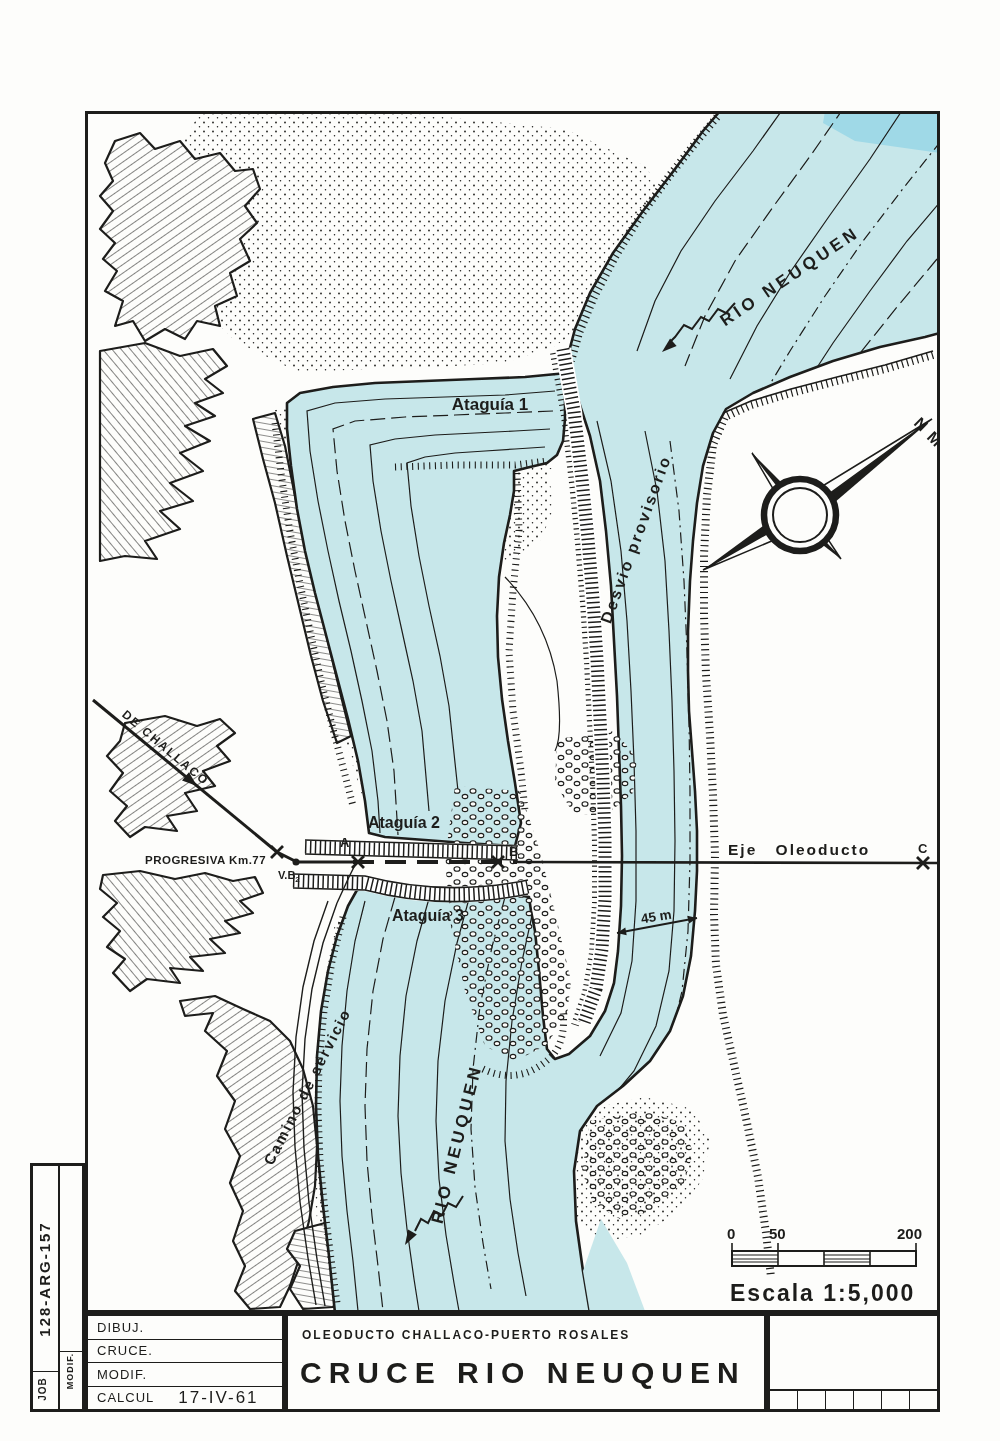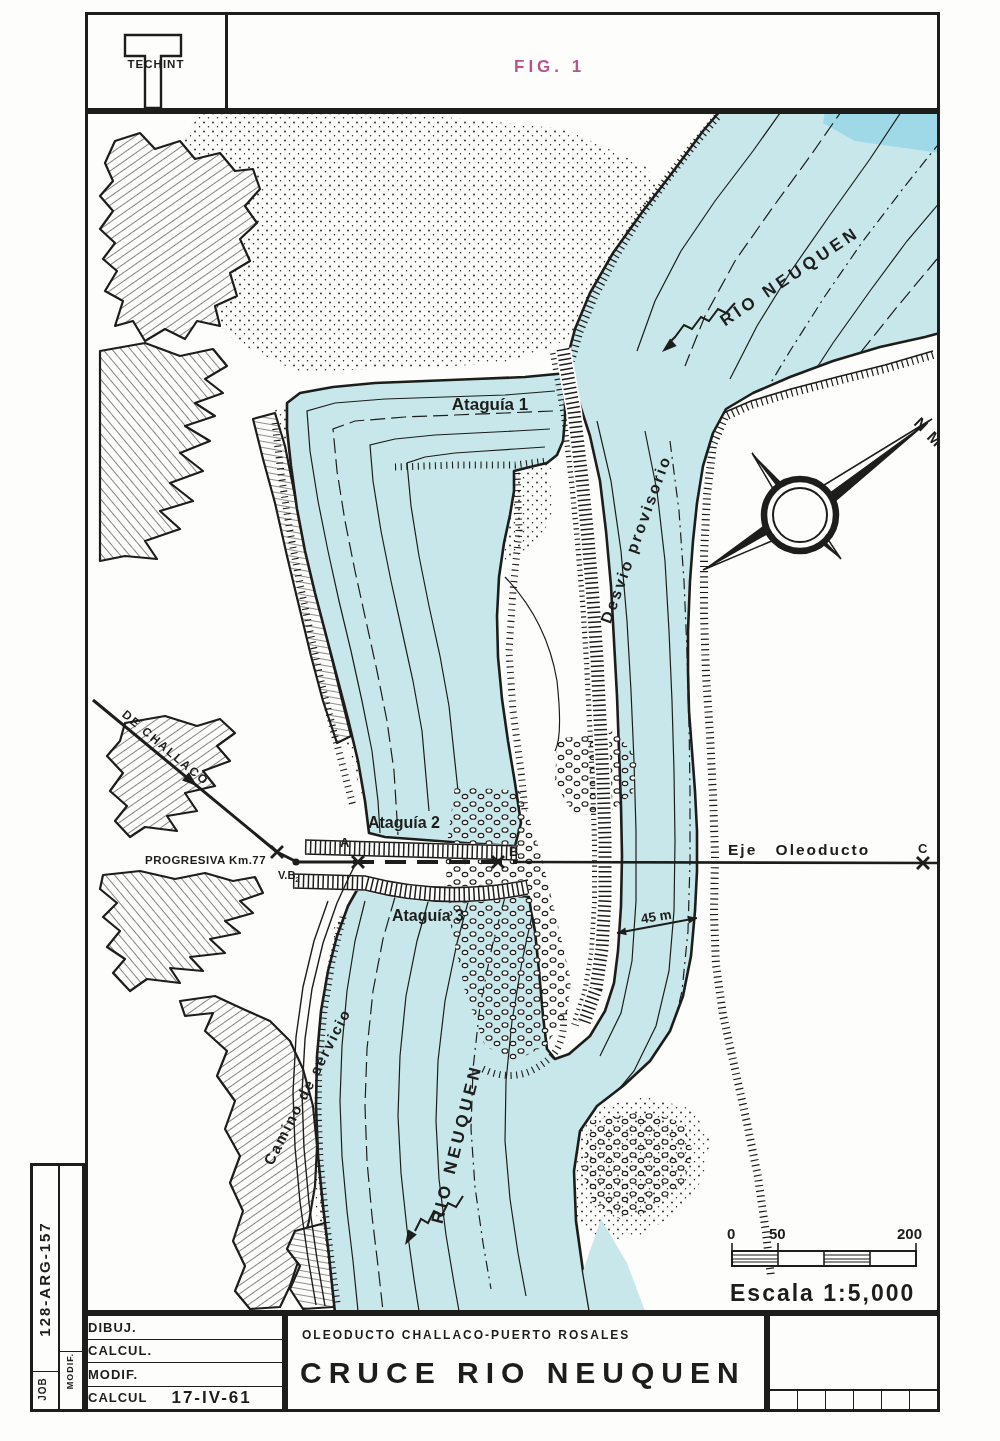--- a/index.html
+++ b/index.html
@@ -18,22 +18,22 @@
              border:3px solid #1d1d1b;box-sizing:border-box;background:#fdfdfb;}
   .job-div{position:absolute;left:25px;top:0;height:100%;border-left:2px solid #1d1d1b;}
   .rot{position:absolute;transform:rotate(-90deg);text-align:center;white-space:nowrap;}
   .job-number{width:200px;height:18px;left:-88px;top:104px;font-size:15px;font-weight:bold;letter-spacing:2px;}
   .job-label{width:60px;height:14px;left:-19px;top:216px;font-size:10px;font-weight:bold;letter-spacing:1px;}
   .modif-label{width:70px;height:14px;left:4px;top:198px;font-size:9px;font-weight:bold;letter-spacing:1px;}
   .job-sep1{position:absolute;left:0;top:205px;width:25px;border-top:1.5px solid #1d1d1b;}
   .job-sep2{position:absolute;left:25px;top:185px;width:28px;border-top:1.5px solid #1d1d1b;}
   .rows-block{position:absolute;left:85px;top:1313px;width:200px;height:99px;
               border:3px solid #1d1d1b;box-sizing:border-box;background:#fdfdfb;display:flex;flex-direction:column;}
-  .tb-row{flex:1;border-bottom:1.5px solid #1d1d1b;display:flex;align-items:center;
-          font-size:13px;font-weight:bold;letter-spacing:1px;text-align:right;}
+  .tb-row{flex:1;border-bottom:1.5px solid #1d1d1b;display:flex;align-items:center;padding-left:9px;
+          font-size:13px;font-weight:normal;letter-spacing:1px;text-align:right;}
   .tb-row:last-child{border-bottom:none;}
   .tb-val{font-size:17px;margin-left:24px;letter-spacing:2px;}
   .title-box{position:absolute;left:285px;top:1313px;width:482px;height:99px;
              border:3px solid #1d1d1b;box-sizing:border-box;background:#fdfdfb;}
   .project-line{position:absolute;left:14px;top:12px;font-size:12px;font-weight:bold;letter-spacing:2px;}
   .drawing-title{position:absolute;left:12px;top:40px;font-size:30px;font-weight:bold;letter-spacing:7px;}
   .right-box{position:absolute;left:767px;top:1313px;width:173px;height:99px;
              border:3px solid #1d1d1b;box-sizing:border-box;background:#fdfdfb;}
   .rb-strip{position:absolute;left:0;right:0;top:73px;bottom:0;border-top:2px solid #1d1d1b;display:flex;}
   .rb-cell{flex:1;border-right:1.5px solid #1d1d1b;}
@@ -53,29 +53,20 @@
   .cliff{stroke:#1d1d1b;stroke-width:2.2;stroke-linejoin:round;}
   .axis{stroke:#1d1d1b;fill:none;}
   .lbl{font-family:"Liberation Sans",sans-serif;font-weight:bold;fill:#1d1d1b;}
   .xm{stroke:#1d1d1b;stroke-width:2.8;fill:none;}
 </style>
 </head>
 <body>
 
 <div class="page">
 
-  <div class="header">
-    <div class="logo-box">
-      <svg width="137" height="93" viewBox="0 0 137 93">
-        <path d="M37,20 H93 V41 H73 V93 H57 V41 H37 Z" fill="none" stroke="#1d1d1b" stroke-width="2.4"></path>
-        <text x="68" y="53" text-anchor="middle" class="lbl" font-size="11.5" letter-spacing="1">TECHINT</text>
-      </svg>
-    </div>
-    <div class="fig-label">FIG. 1</div>
-  </div>
 
   <div class="map-wrap">
   <svg width="855" height="1202" viewBox="0 0 855 1202">
     <defs>
       <pattern id="dots" width="9" height="9" patternUnits="userSpaceOnUse">
         <circle cx="2" cy="2.5" r="0.9" fill="#1d1d1b"></circle>
         <circle cx="6.5" cy="6.8" r="0.75" fill="#1d1d1b"></circle>
       </pattern>
       <pattern id="peb" width="16" height="13" patternUnits="userSpaceOnUse">
         <ellipse cx="4" cy="4" rx="3" ry="2.3" fill="#fdfdfb" stroke="#1d1d1b" stroke-width="1.1"></ellipse>
@@ -302,21 +293,21 @@
     <div class="rot job-number">128-ARG-157</div>
     <div class="rot job-label">JOB</div>
     <div class="rot modif-label">MODIF.</div>
   </div>
 
   <div class="rows-block">
     <div class="tb-row">
         <span>DIBUJ.</span>
       </div>
     <div class="tb-row">
-        <span>CALCUL.</span>
+        <span>CRUCE.</span>
       </div>
     <div class="tb-row">
         <span>MODIF.</span>
       </div>
     <div class="tb-row">
         <span>CALCUL</span>
         <span class="tb-val">17-IV-61</span>
       </div>
   </div>
 

